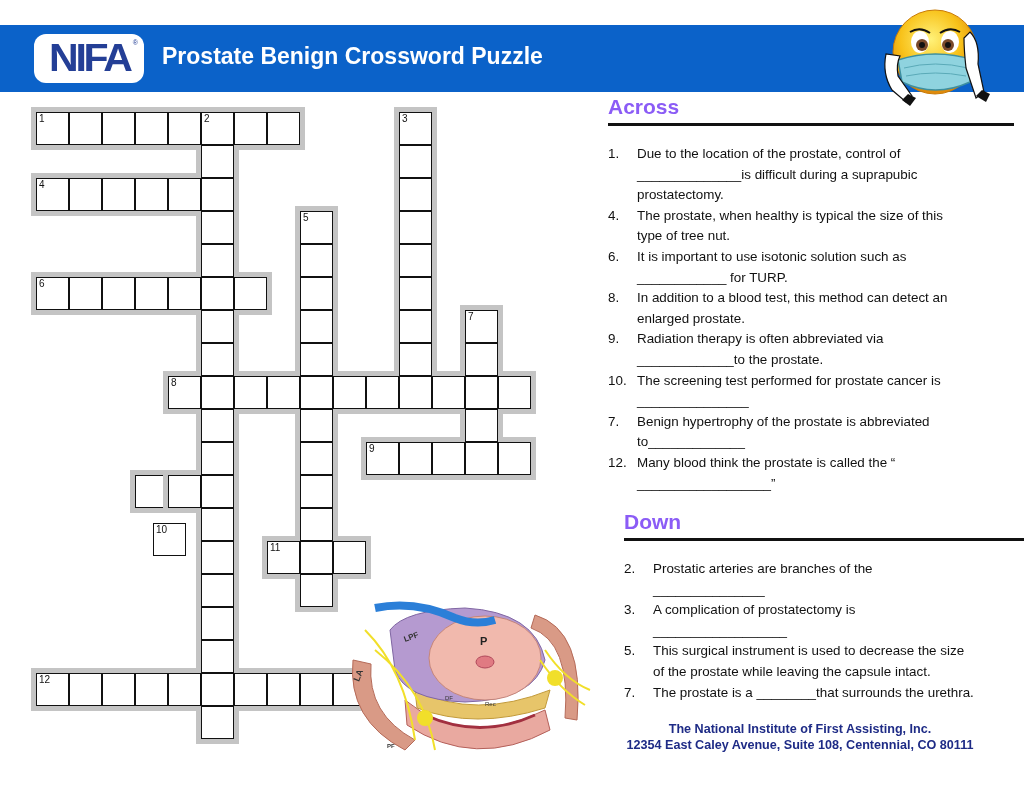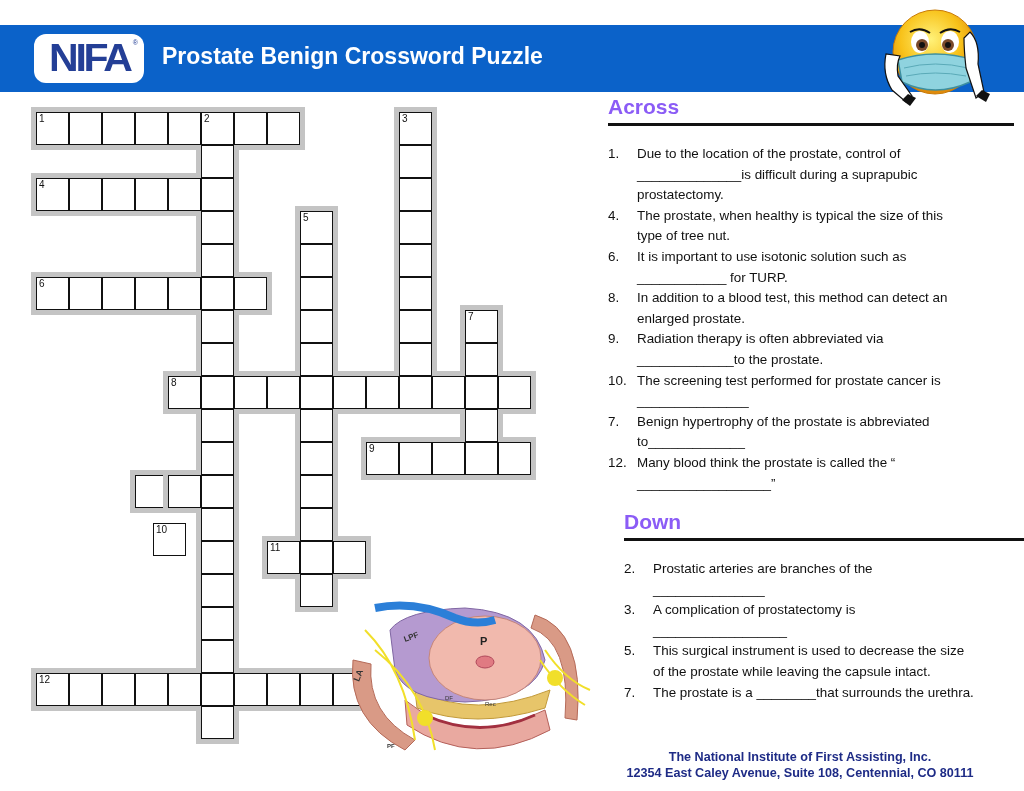--- a/index.html
+++ b/index.html
@@ -46,21 +46,21 @@
   .rule { height: 3px; background: #111; margin-top: 3px; width: 406px; }
   .clue-list { margin-top: 18px; }
   .clue { display: flex; font-size: 13.4px; line-height: 20.6px; color: #111; }
   .clue .n { width: 29px; flex: none; }
   .clue .t { flex: 1; white-space: pre-wrap; }
   .down-block { position: absolute; left: 624px; top: 509px; width: 410px; }
   .down-block .clue-list { margin-top: 18px; }
 
   .footer {
     position: absolute; left: 590px; top: 721px; width: 420px; text-align: center;
-    color: #1e2b86; font-weight: bold; font-size: 12.6px; line-height: 16px; margin-top: 28px;
+    color: #1e2b86; font-weight: bold; font-size: 12.6px; line-height: 16px;
   }
 </style>
 </head>
 <body>
 
 <div class="banner">
   <div class="logo">
     <span class="logo-text">NIFA</span>
     <span class="logo-reg">®</span>
   </div>

